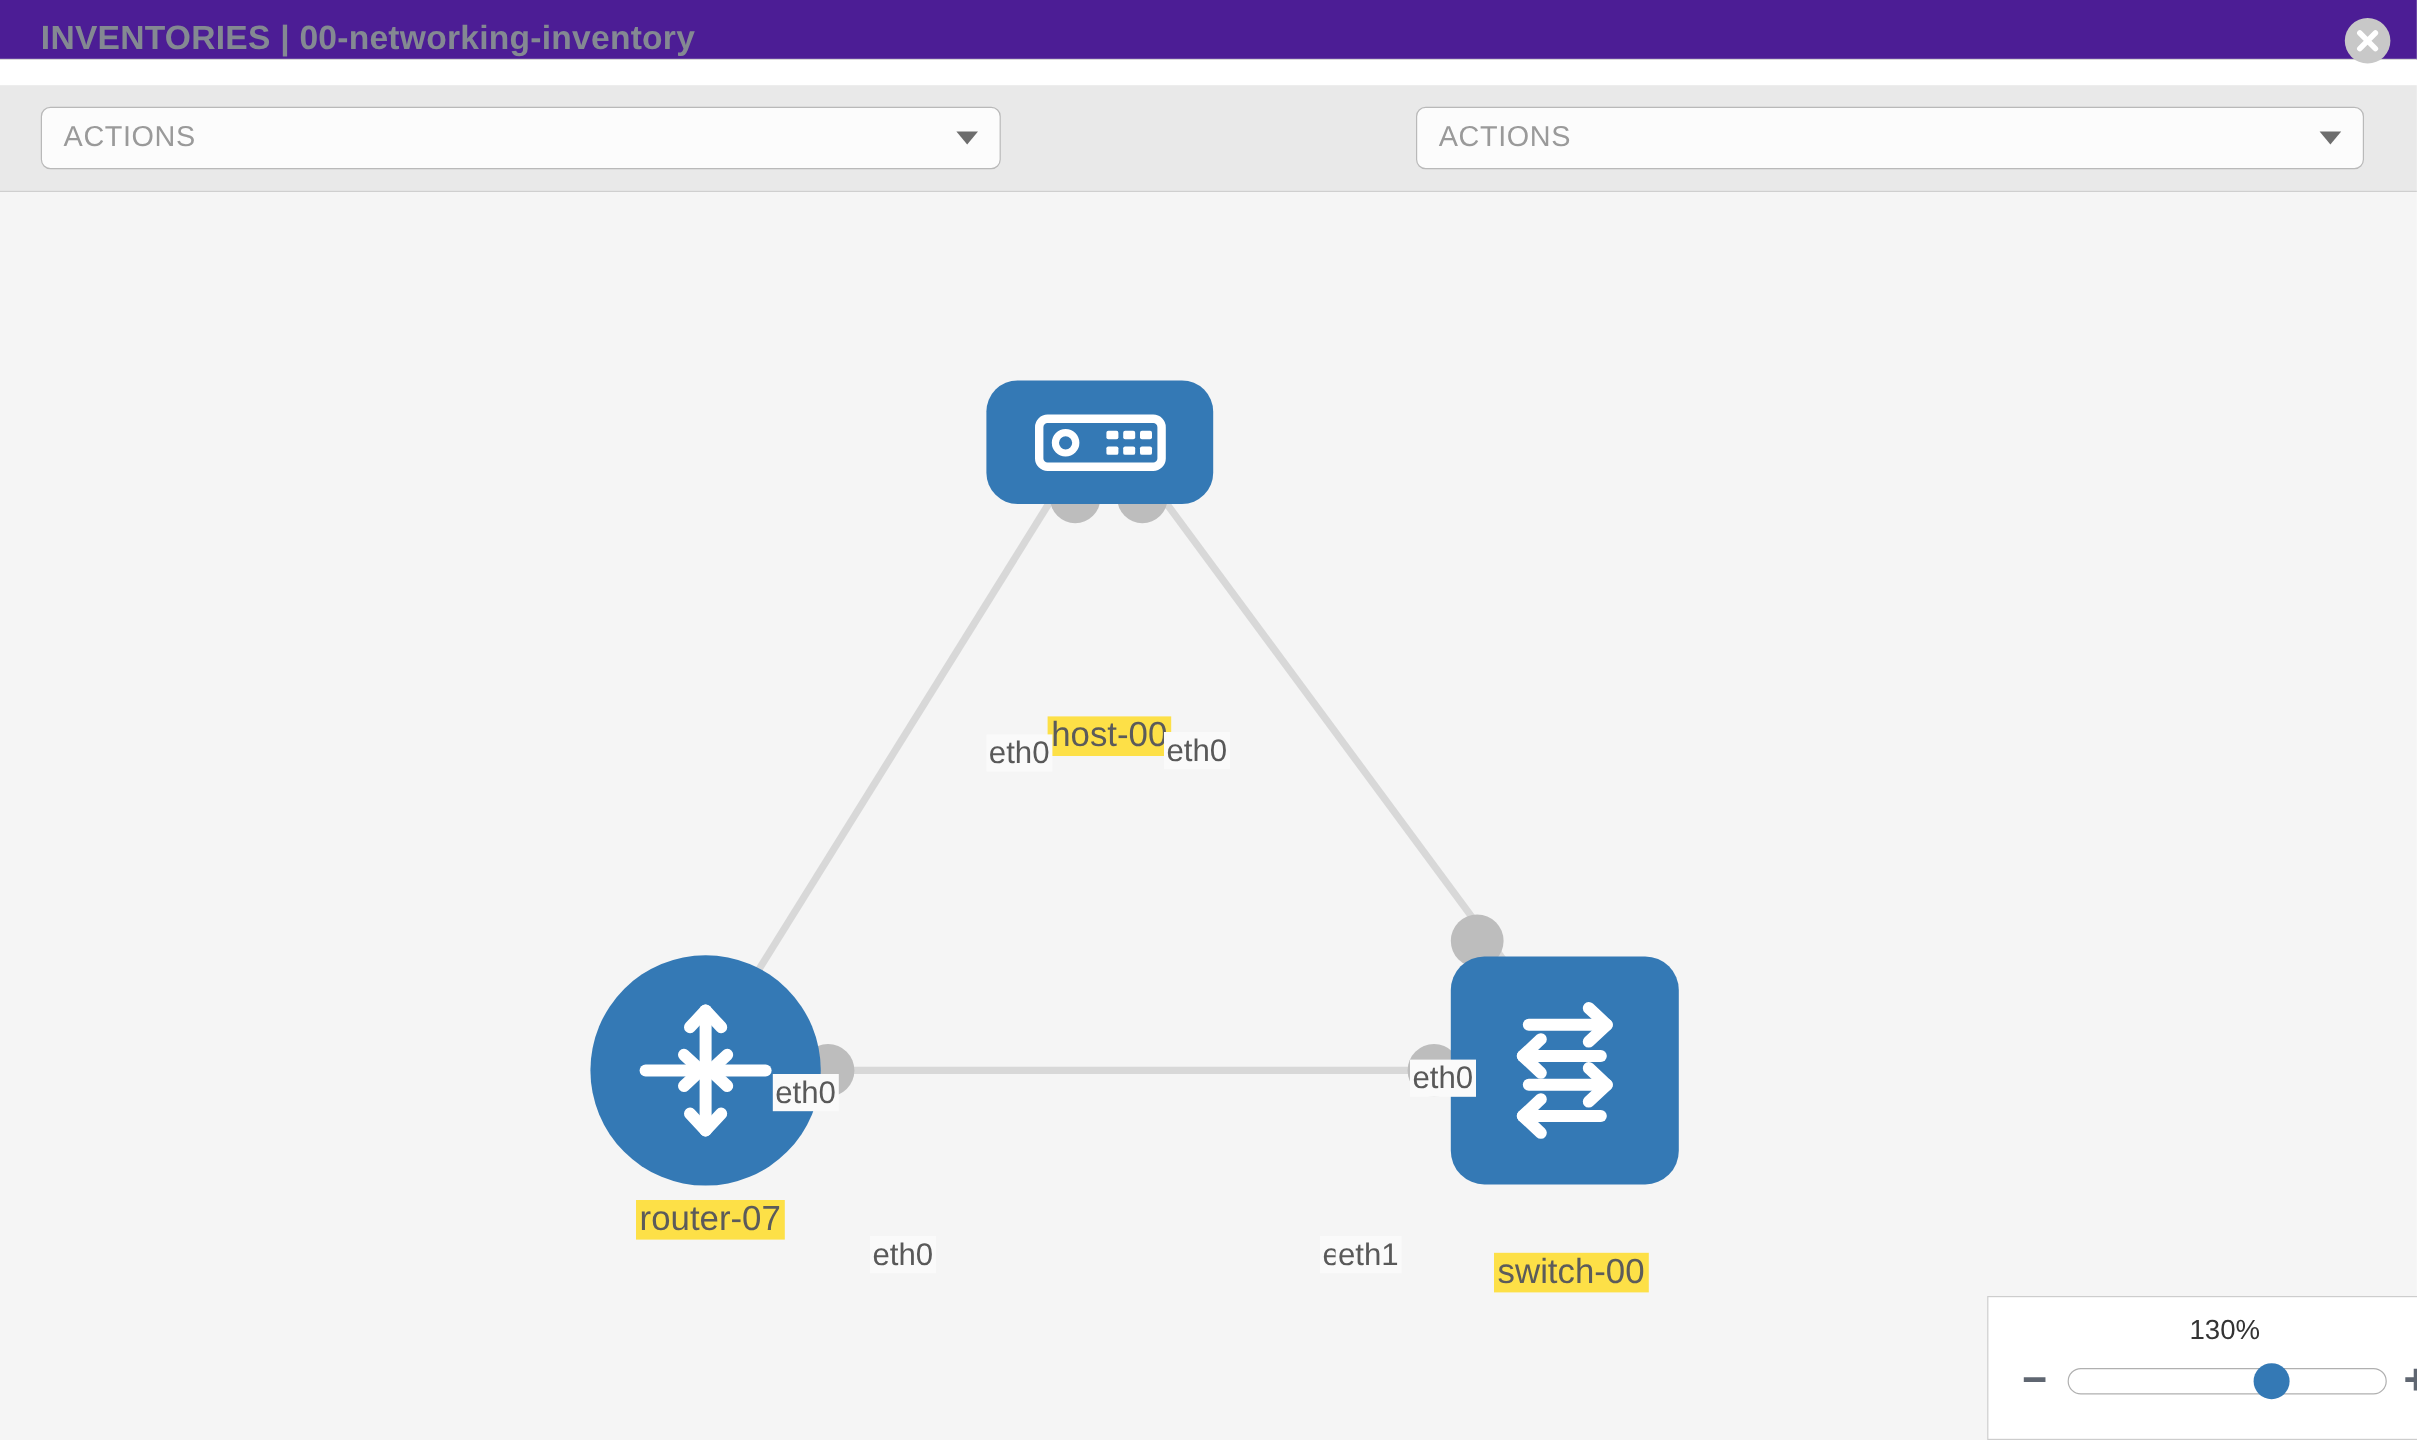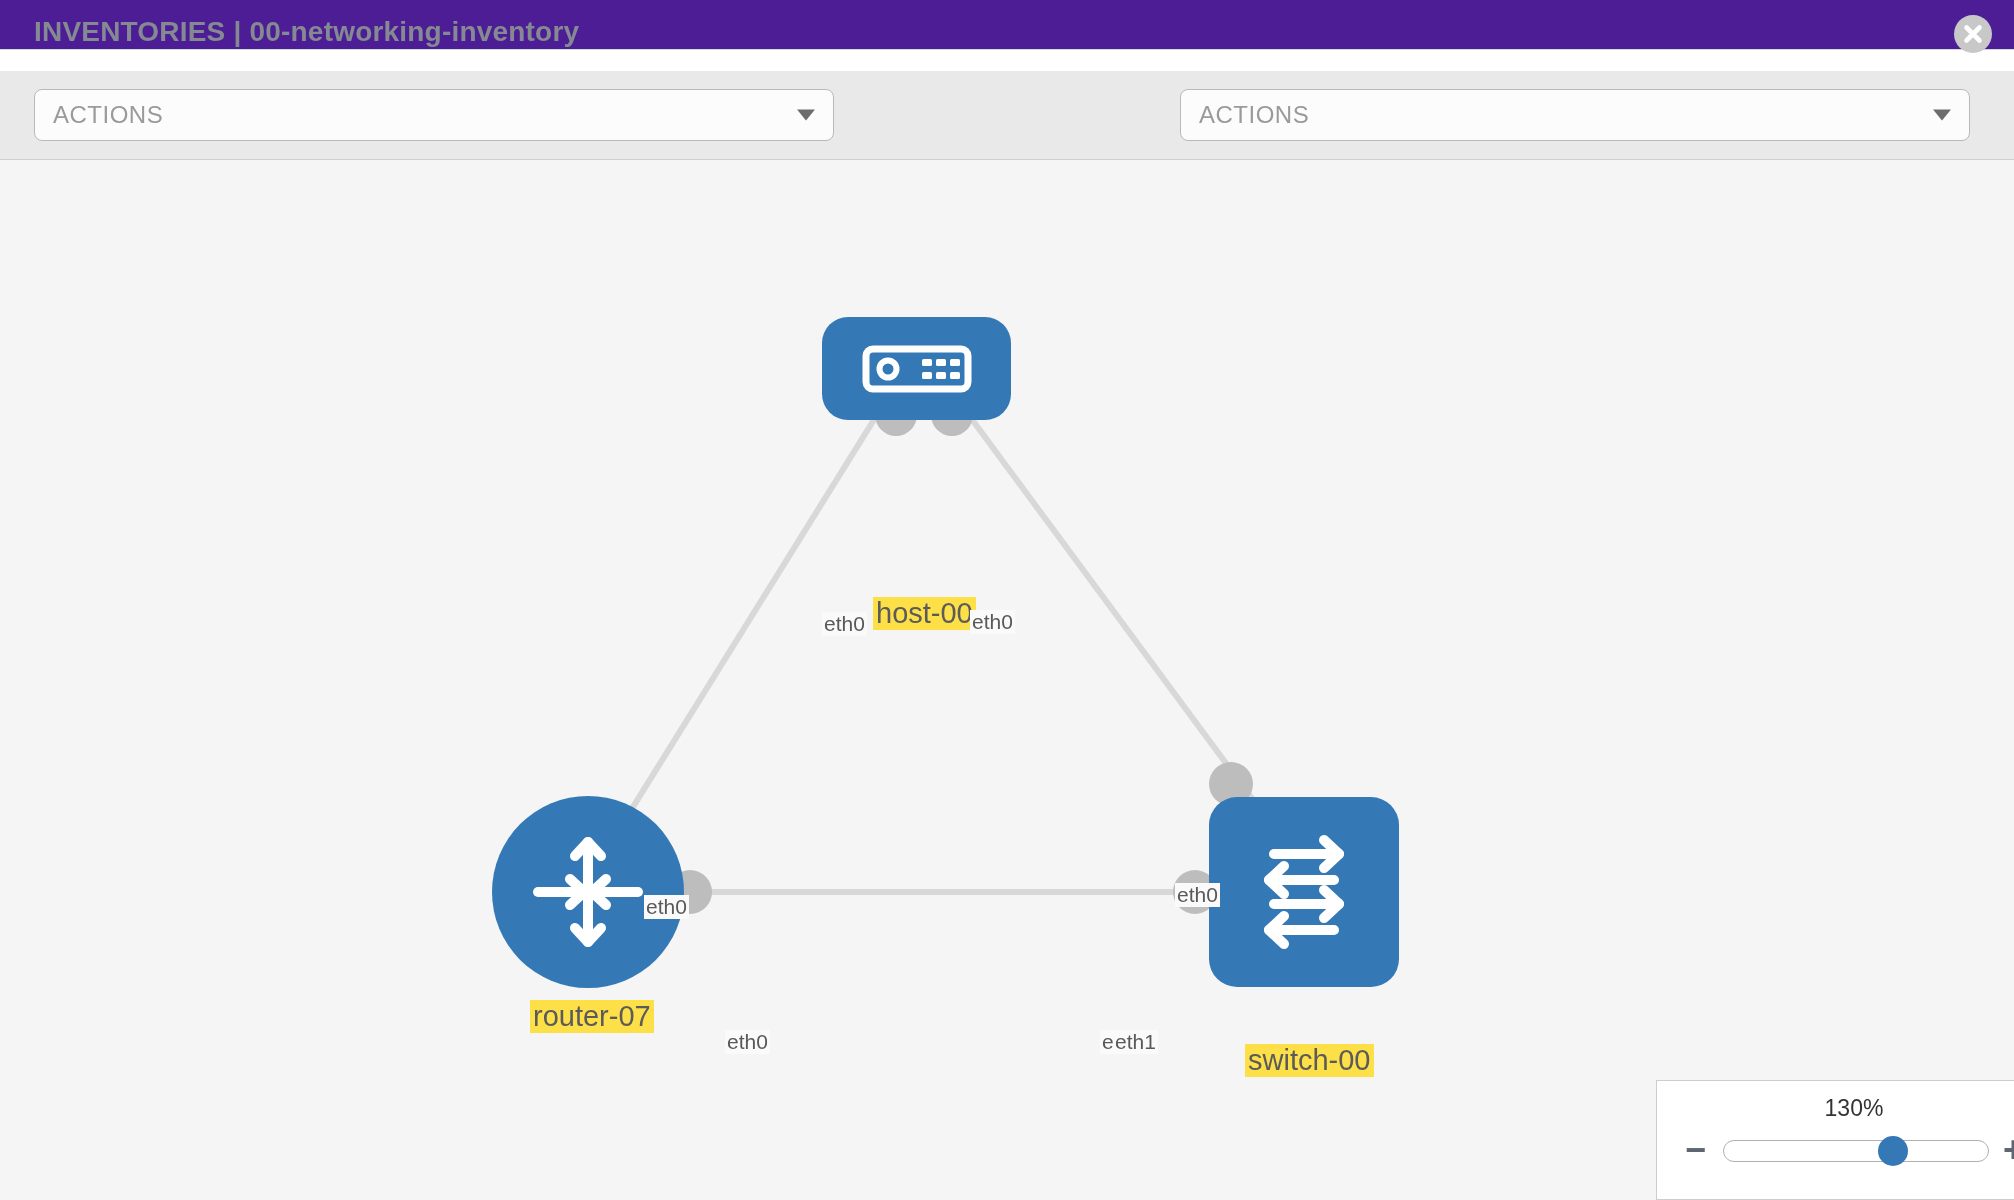--- a/index.html
+++ b/index.html
@@ -115,21 +115,21 @@
     background: #fde047;
     white-space: nowrap;
     padding: 0 3px;
   }
   #label-host   { left: 873px; top: 437px; }
   #label-router { left: 530px; top: 840px; }
   #label-switch { left: 1245px; top: 840px; margin-top: 44px; }
 
   .if-label {
     position: absolute;
-    font-size: 21px;
+    font-size: 26px;
     color: #595959;
     background: #fafafa;
     white-space: nowrap;
     padding: 0 2px;
   }
   #if-host-left   { left: 822px; top: 452px; }
   #if-host-right  { left: 970px; top: 450px; }
   #if-router-up   { left: 644px; top: 735px; }
   #if-switch-up   { left: 1175px; top: 723px; }
   #if-router-rt   { left: 725px; top: 870px; }

